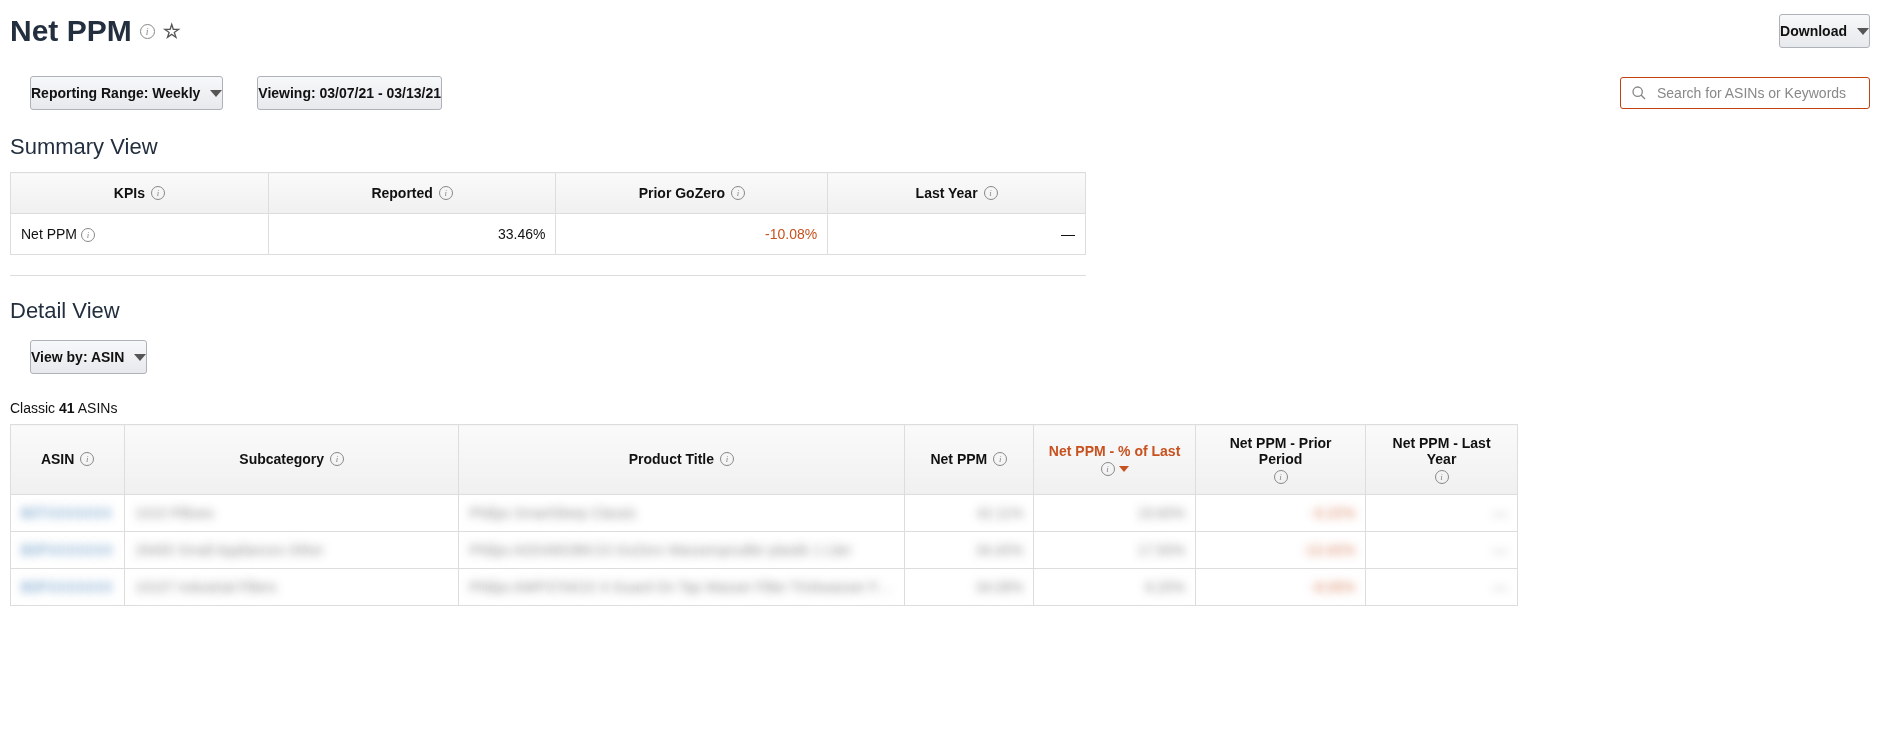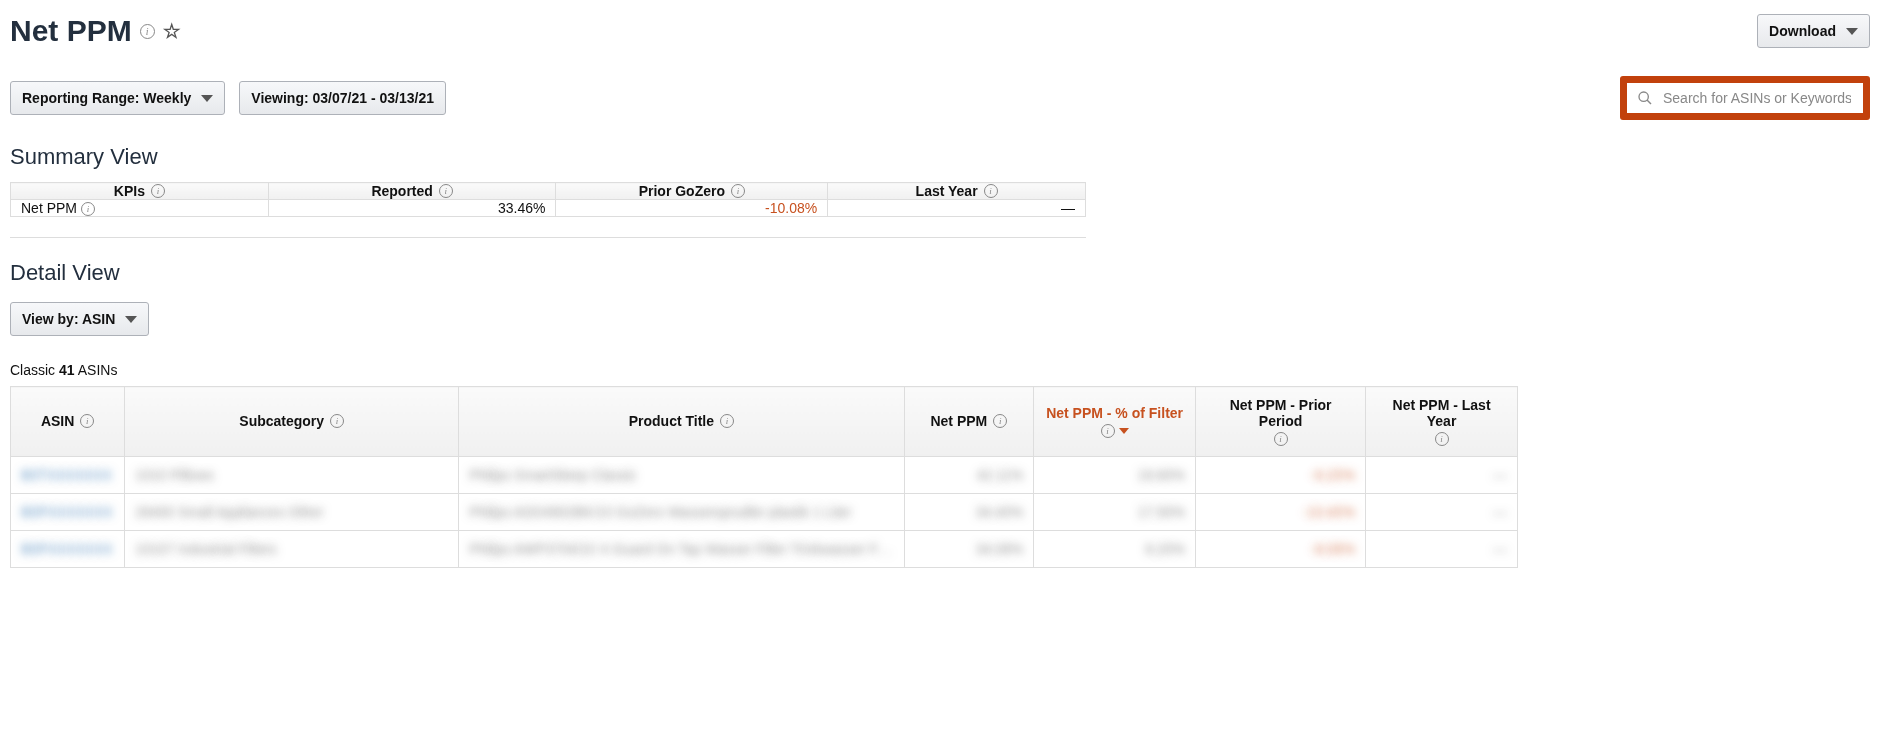--- a/index.html
+++ b/index.html
@@ -52,42 +52,43 @@
   }
   .btn {
     display: inline-flex;
     align-items: center;
     gap: 10px;
     border: 1px solid #adb1b8;
     background: linear-gradient(#f7f8fa, #e7e9ec);
     color: #111;
     font-size: 14px;
     font-weight: 700;
-    padding: 8px 11px;
+    padding: 8px 0;
     border-radius: 3px;
     cursor: pointer;
+    margin-left: 20px;
   }
   .btn .caret {
     width: 0; height: 0;
     border-left: 6px solid transparent;
     border-right: 6px solid transparent;
     border-top: 7px solid #555;
   }
   .filter-row {
     display: flex;
     justify-content: space-between;
     align-items: center;
     margin-bottom: 24px;
   }
   .filter-left { display: flex; gap: 14px; }
   .search-box {
     display: flex;
     align-items: center;
     gap: 8px;
-    border: 7px solid #c2410c;
+    border: 1px solid #c2410c;
     border-radius: 3px;
     padding: 6px 10px;
     width: 250px;
     color: #888;
   }
   .search-box input {
     border: none;
     outline: none;
     flex: 1;
     font-size: 14px;
@@ -101,21 +102,21 @@
     color: #232f3e;
   }
   table.summary-table {
     border-collapse: collapse;
     width: 1076px;
     margin-bottom: 20px;
   }
   table.summary-table th,
   table.summary-table td {
     border: 1px solid #ddd;
-    padding: 0 10px;
+    padding: 12px 10px;
     font-size: 14px;
   }
   table.summary-table th {
     background: linear-gradient(#fafafa, #f0f0f0);
     font-weight: 700;
     color: #111;
     text-align: center;
   }
   table.summary-table td { background: #fff; }
   table.summary-table td.right { text-align: right; }
@@ -268,21 +269,21 @@
           </span></th>
       <th class="col-title"><span class="th-inner">
             <span>Product Title</span>
             <span class="info-icon info-icon-sm">i</span>
           </span></th>
       <th class="col-netppm"><span class="th-inner">
             <span>Net PPM</span>
             <span class="info-icon info-icon-sm">i</span>
           </span></th>
       <th class="col-ptotal sorted"><span class="th-inner">
-            <span>Net PPM - % of Filter</span>
+            <span>Net PPM - % of Last</span>
           </span><br><span class="info-icon info-icon-sm" style="color:#888;border-color:#888;">i</span><span class="sort-caret"></span></th>
       <th class="col-prior"><span class="th-inner">
             <span>Net PPM - Prior Period</span>
           </span><br><span class="info-icon info-icon-sm">i</span></th>
       <th class="col-last"><span class="th-inner">
             <span>Net PPM - Last Year</span>
           </span><br><span class="info-icon info-icon-sm">i</span></th>
     </tr>
   </thead>
   <tbody>

